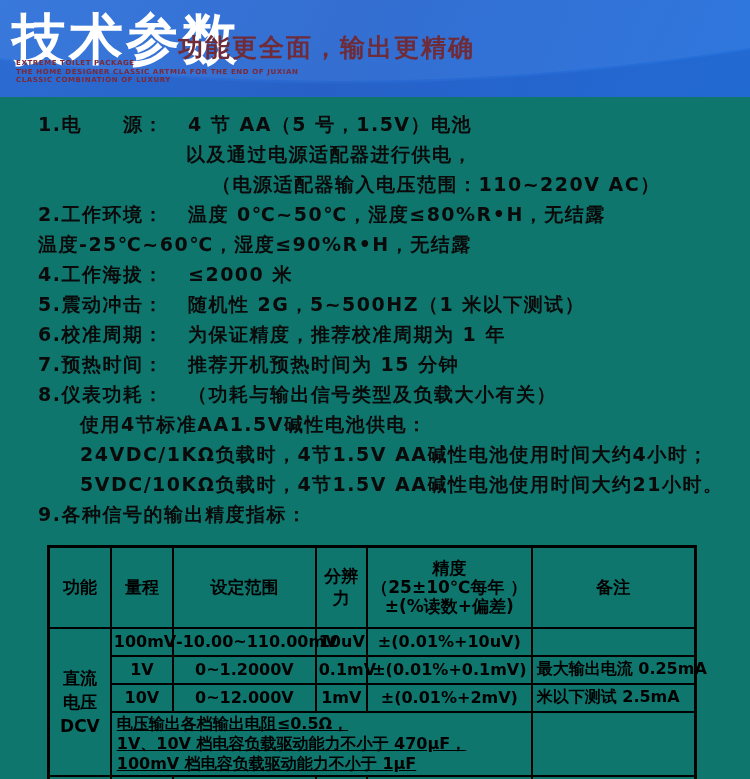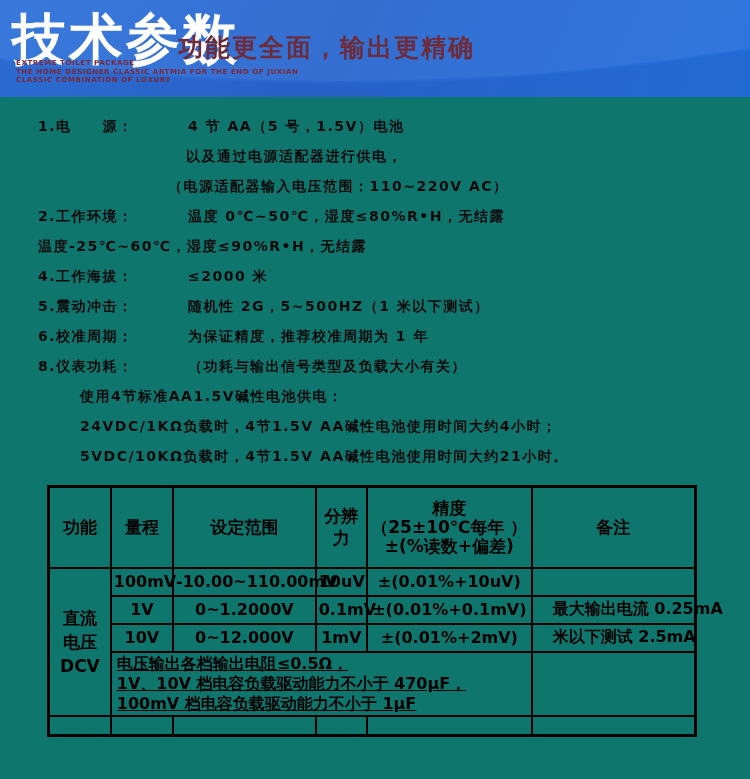--- a/index.html
+++ b/index.html
@@ -26,27 +26,27 @@
   }
   .banner-taglines {
     position:absolute; left:16px; top:59px;
     font-size:7px; line-height:8.5px; font-weight:700;
     color:#7c2836; letter-spacing:.6px;
   }
 
   
   .content { padding-top:15px; color:#0a0a0a; }
   .spec-line {
-    display:flex; align-items:center; height:30px;
-    padding-left:38px; font-size:14px; font-weight:700; letter-spacing:1.5px;
+    display:flex; height:30px;
+    padding-left:38px; font-size:19px; font-weight:700; letter-spacing:1.5px;
     white-space:nowrap;
   }
   .spec-label { width:150px; flex:none; }
   .extra-1 { padding-left:186px; }
-  .extra-2 { padding-left:168px; }
+  .extra-2 { padding-left:168px;margin-left:44px; }
   .sub-line { padding-left:80px; }
   .section9 { padding-left:38px; }
 
   
   table.spec-table {
     margin-left:47px; margin-top:13px;
     border-collapse:collapse; table-layout:fixed; width:650px;
     color:#000;
   }
   table.spec-table, .spec-table th, .spec-table td { border:2px solid #000; }
@@ -60,21 +60,21 @@
     padding:1px 2px; letter-spacing:0;
   }
   tr.hdr-row { height:81px; }
   tr.data-row { height:28px; }
   tr.note-row { height:62px; }
   tr.cut-row { height:20px; }
   td.func-cell { vertical-align:middle; }
   .func-stack div { font-size:17px; font-weight:700; line-height:24px; text-align:center; }
   td.note-cell { text-align:left; vertical-align:middle; padding-left:5px; }
   .note-cell div { line-height:20px; white-space:nowrap;text-decoration:underline; }
-  td.remark-cell { text-align:left; padding-left:20px; white-space:nowrap; }
+  td.remark-cell { text-align:left; padding-left:4px; white-space:nowrap; }
   .acc-hdr div { line-height:19px; }
 </style>
 </head>
 <body>
 
 <div class="page">
 
   <div class="banner">
     <svg class="wave" width="750" height="97" viewBox="0 0 750 97">
       <path d="M0,0 L750,0 L750,48 C500,88 250,92 0,58 Z" fill="rgba(255,255,255,0.05)"></path>
@@ -115,29 +115,34 @@
     <div class="spec-line">
       <span class="spec-label">5.震动冲击：</span>
       <span class="spec-value">随机性 2G，5~500HZ（1 米以下测试）</span>
     </div>
 
     <div class="spec-line">
       <span class="spec-label">6.校准周期：</span>
       <span class="spec-value">为保证精度，推荐校准周期为 1 年</span>
     </div>
 
+    <div class="spec-line">
+      <span class="spec-label">7.预热时间：</span>
+      <span class="spec-value">推荐开机预热时间为 15 分钟</span>
+    </div>
 
     <div class="spec-line">
       <span class="spec-label">8.仪表功耗：</span>
       <span class="spec-value">（功耗与输出信号类型及负载大小有关）</span>
     </div>
     <div class="spec-line sub-line">使用4节标准AA1.5V碱性电池供电：</div>
     <div class="spec-line sub-line">24VDC/1KΩ负载时，4节1.5V AA碱性电池使用时间大约4小时；</div>
     <div class="spec-line sub-line">5VDC/10KΩ负载时，4节1.5V AA碱性电池使用时间大约21小时。</div>
 
+    <div class="spec-line section9">9.各种信号的输出精度指标：</div>
 
     <table class="spec-table">
       <colgroup>
         <col style="width:62px">
           <col style="width:62px">
           <col style="width:142px">
         <col style="width:51px">
           <col style="width:164px">
           <col style="width:163px">
       </colgroup>

